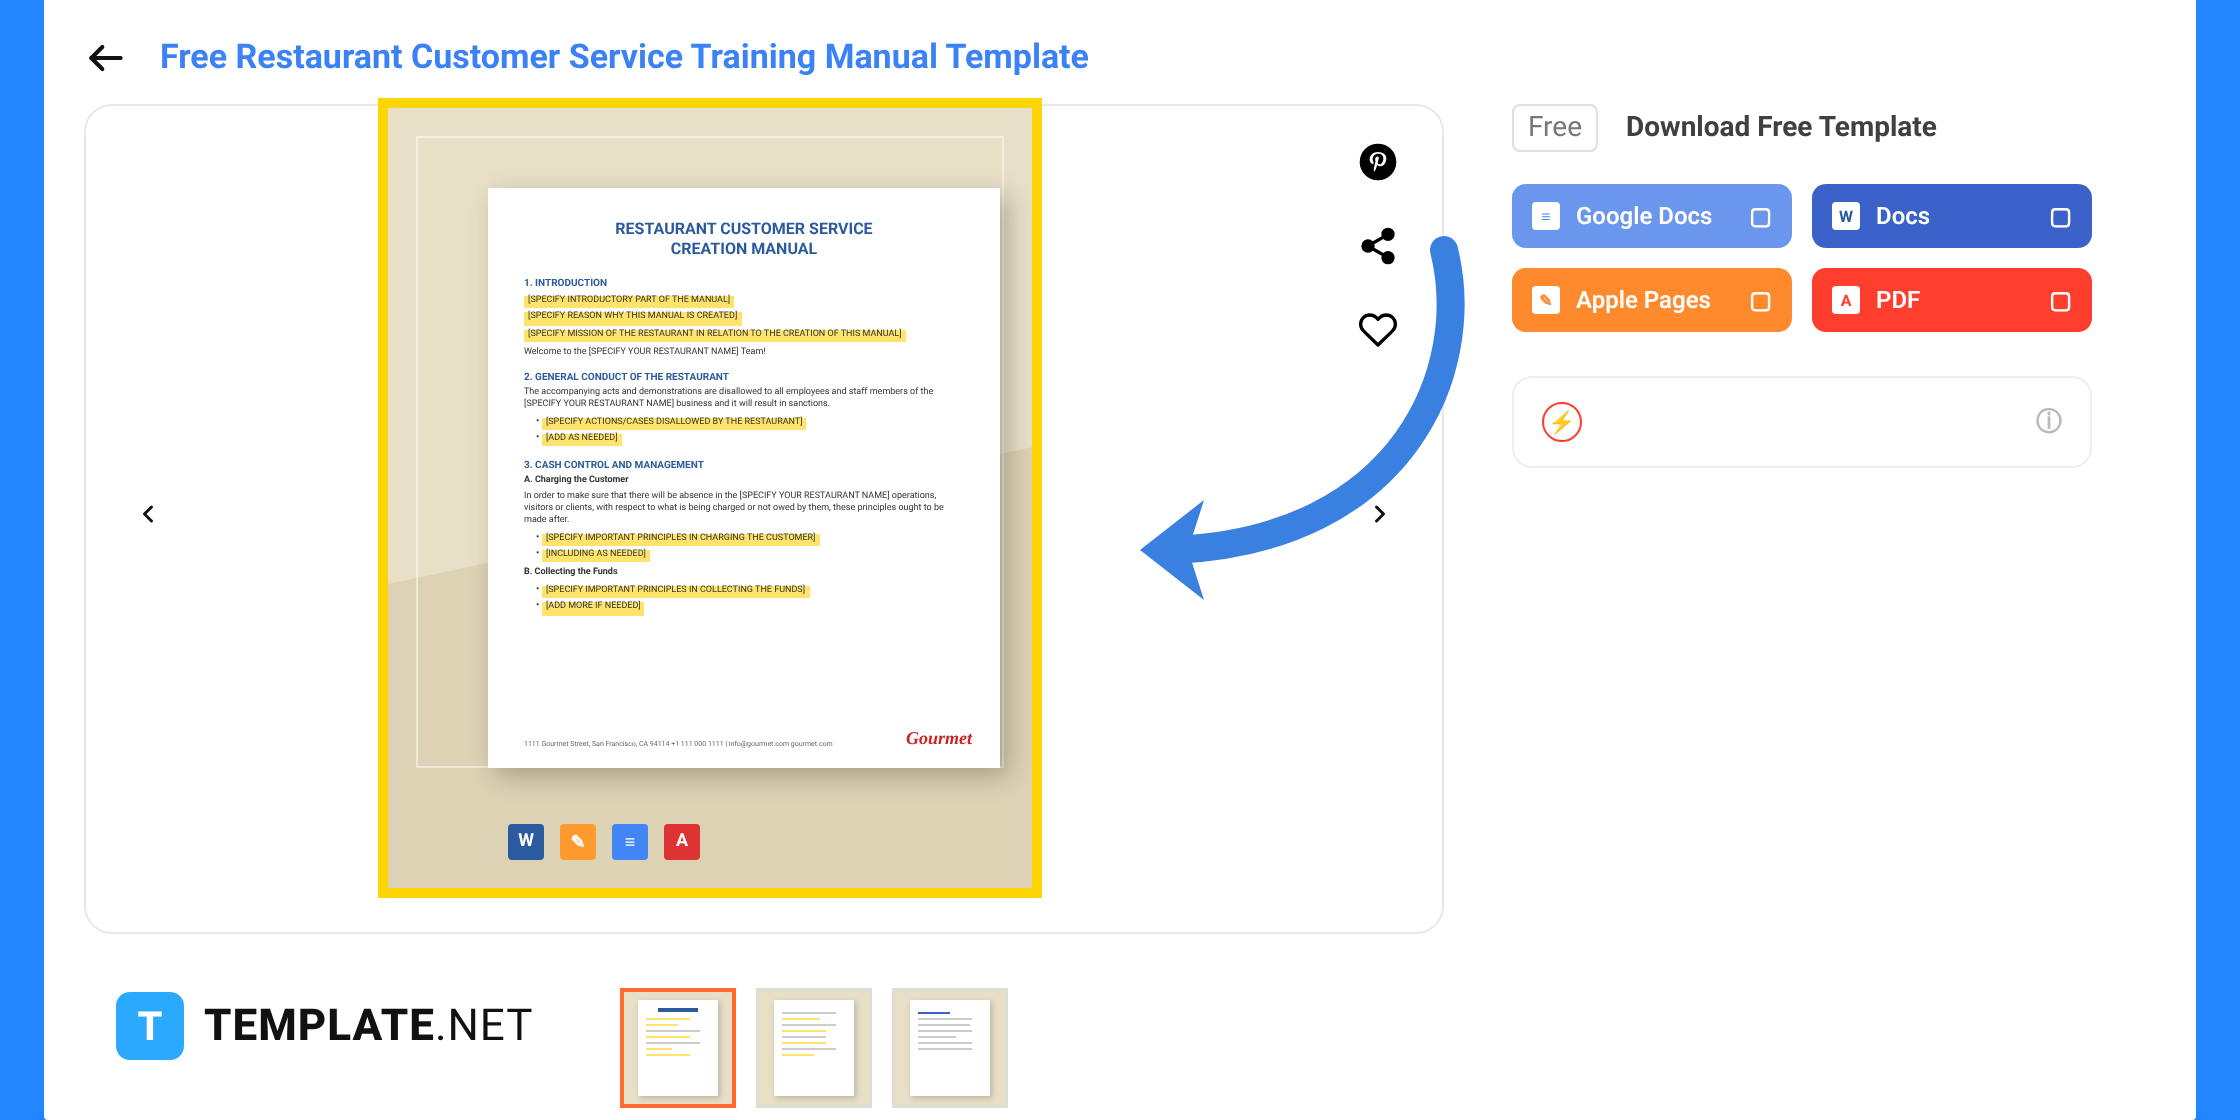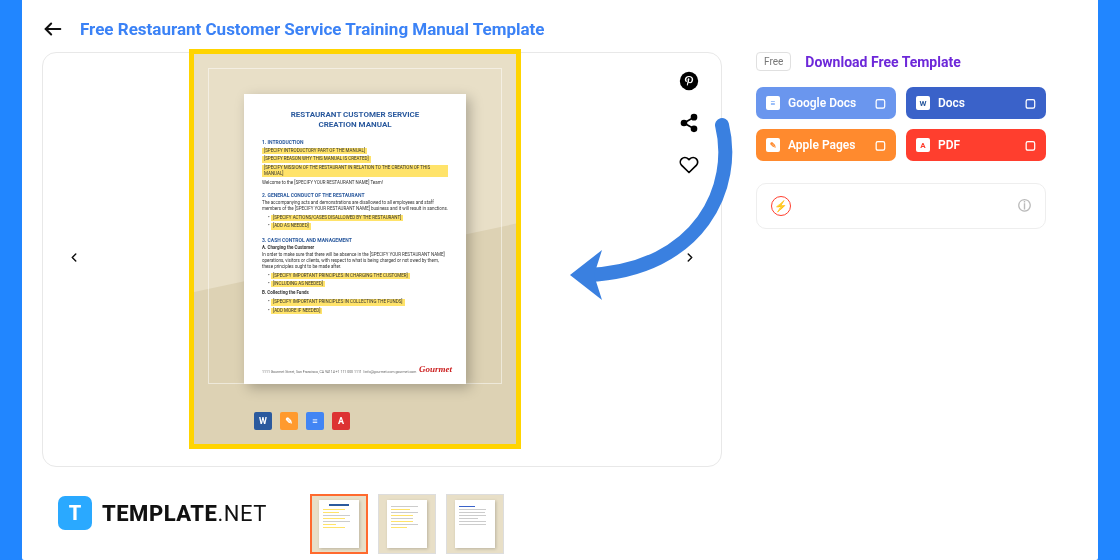--- a/index.html
+++ b/index.html
@@ -69,21 +69,21 @@
   }
   .doc-bg-top { position:absolute; inset:0; background:#e8dfc7; }
   .doc-bg-diag { position:absolute; left:-50px; top:200px; width:500px; height:400px; background:#ddd2b4; transform: rotate(-12deg); }
   .inner-border {
     position:absolute; left:14px; top:14px; right:14px; bottom:60px;
     border: 1px solid rgba(255,255,255,0.5);
   }
   .doc-page {
     position: absolute;
     left: 50px; top: 40px;
-    width: 222px; height: 290px;
+    width: 256px; height: 290px;
     background: #fff;
     box-shadow: 4px 4px 12px rgba(0,0,0,0.25);
     padding: 16px 18px;
     font-size: 5px;
     color: #333;
   }
   .doc-title { text-align:center; color:#2b5a9e; font-weight:700; font-size:8px; line-height:1.2; margin-bottom:10px; }
   .doc-sec { color:#2b5a9e; font-weight:700; font-size:5px; margin: 6px 0 2px; }
   .hl { display:inline-block; background:#ffe36a; padding:0 2px; margin:1px 0; font-size:4.5px; line-height:1.4; }
   .doc-txt { font-size:4.5px; line-height:1.3; margin:2px 0; }
@@ -110,22 +110,22 @@
     cursor:pointer;
   }
   .thumb.active { border:2px solid #ff6a2e; }
   .thumb-inner { width:40px; height:48px; background:#fff; box-shadow:1px 1px 3px rgba(0,0,0,0.2); font-size:2px; padding:4px; }
   .tline { height:1.5px; margin:1.5px 0; }
   .tl-blue { width:60%; margin:0 auto 3px; background:#2b5a9e; }
   .tl-y { background:#ffe36a; width:70%; }
   .tl-g { background:#ccc; width:85%; }
   .sidebar { width: 290px; }
   .free-row { display:flex; align-items:center; gap:14px; margin-bottom:16px; }
-  .free-badge { font-size:10px; color:#777; border:1px solid #e0e0e0; border-radius:4px; padding:3px 7px; }
-  .dl-title { font-size:14px; font-weight:700; color:#6d28d9; }
+  .free-badge { font-size:14px; color:#777; border:1px solid #e0e0e0; border-radius:4px; padding:3px 7px; }
+  .dl-title { font-size:14px; font-weight:700; color:#404040; }
   .dl-grid { display:grid; grid-template-columns:1fr 1fr; gap:10px; }
   .dl-btn {
     display:flex; align-items:center; gap:8px;
     padding:9px 10px; border-radius:7px;
     color:#fff; font-size:12px; font-weight:600;
     cursor:pointer; position:relative;
   }
   .dl-btn .end { position:absolute; right:10px; }
   .dl-gdocs { background:#6a96ee; }
   .dl-word  { background:#3a62c9; }

